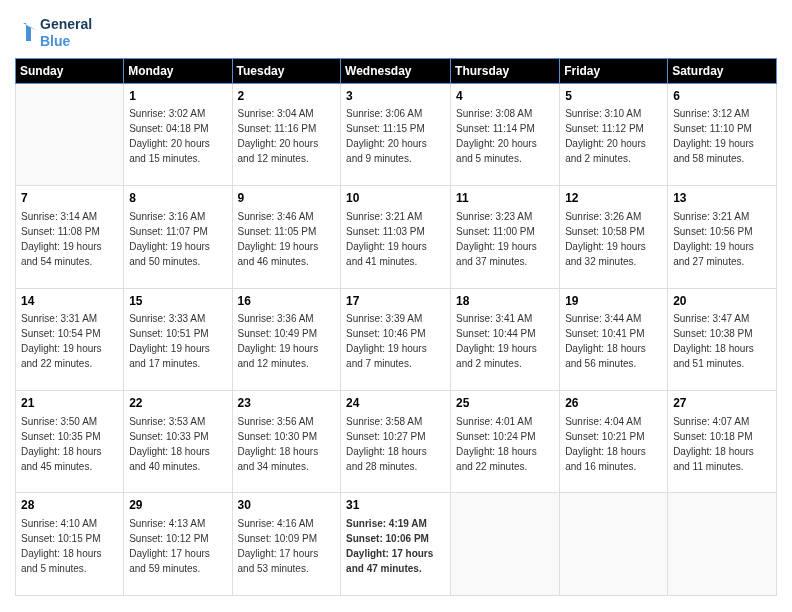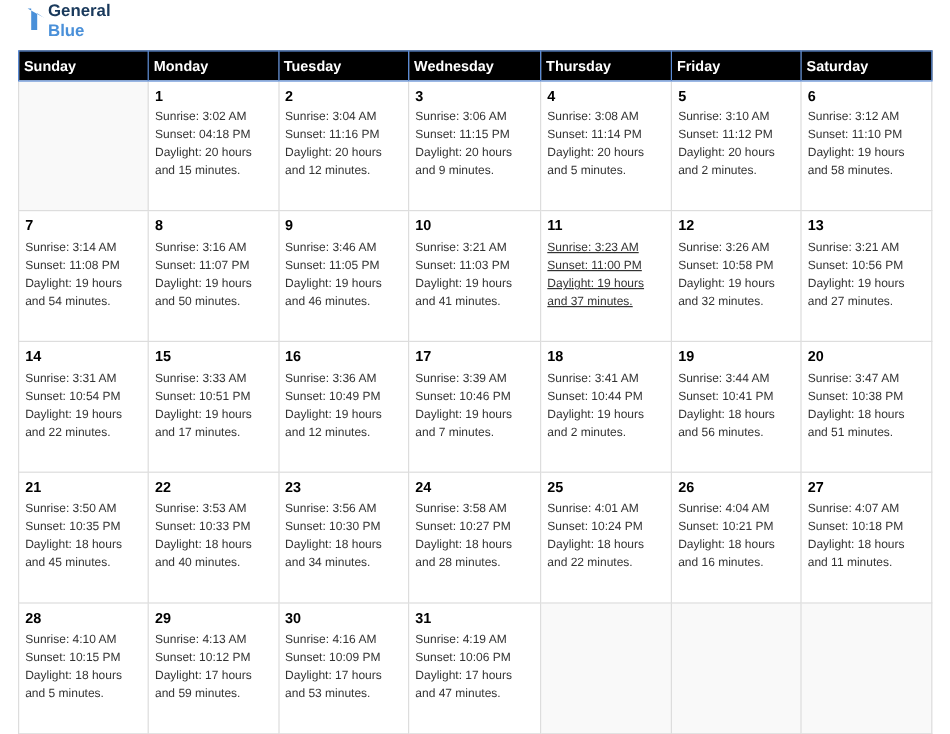--- a/index.html
+++ b/index.html
@@ -6,21 +6,21 @@
     body {
       font-family: Arial, sans-serif;
       background: #fff;
       width: 792px;
       height: 612px;
       overflow: hidden;
     }
     .page {
       width: 792px;
       height: 612px;
-      padding: 0 15px;
+      padding: 16px 15px;
       display: flex;
       flex-direction: column;
     }
     .header {
       display: flex;
       justify-content: space-between;
       align-items: flex-start;
       margin-bottom: 8px;
     }
     .logo {
@@ -192,21 +192,21 @@
           </td>
           <td>
             <div class="day-number">10</div>
             <div class="day-info" style="white-space: pre-line;">Sunrise: 3:21 AM
 Sunset: 11:03 PM
 Daylight: 19 hours
 and 41 minutes.</div>
           </td>
           <td>
             <div class="day-number">11</div>
-            <div class="day-info" style="white-space: pre-line; text-decoration: underline;">Sunrise: 3:23 AM
+            <div class="day-info" style="white-space: pre-line;">Sunrise: 3:23 AM
 Sunset: 11:00 PM
 Daylight: 19 hours
 and 37 minutes.</div>
           </td>
           <td>
             <div class="day-number">12</div>
             <div class="day-info" style="white-space: pre-line;">Sunrise: 3:26 AM
 Sunset: 10:58 PM
 Daylight: 19 hours
 and 32 minutes.</div>
@@ -338,21 +338,21 @@
           </td>
           <td>
             <div class="day-number">30</div>
             <div class="day-info" style="white-space: pre-line;">Sunrise: 4:16 AM
 Sunset: 10:09 PM
 Daylight: 17 hours
 and 53 minutes.</div>
           </td>
           <td>
             <div class="day-number">31</div>
-            <div class="day-info" style="white-space: pre-line;">Sunrise: 4:19 AM
+            <div class="day-info" style="white-space: pre-line; font-weight: bold;">Sunrise: 4:19 AM
 Sunset: 10:06 PM
 Daylight: 17 hours
 and 47 minutes.</div>
           </td>
           <td class="empty"></td>
           <td class="empty"></td>
           <td class="empty"></td>
         </tr>
       </tbody>
   </table>

